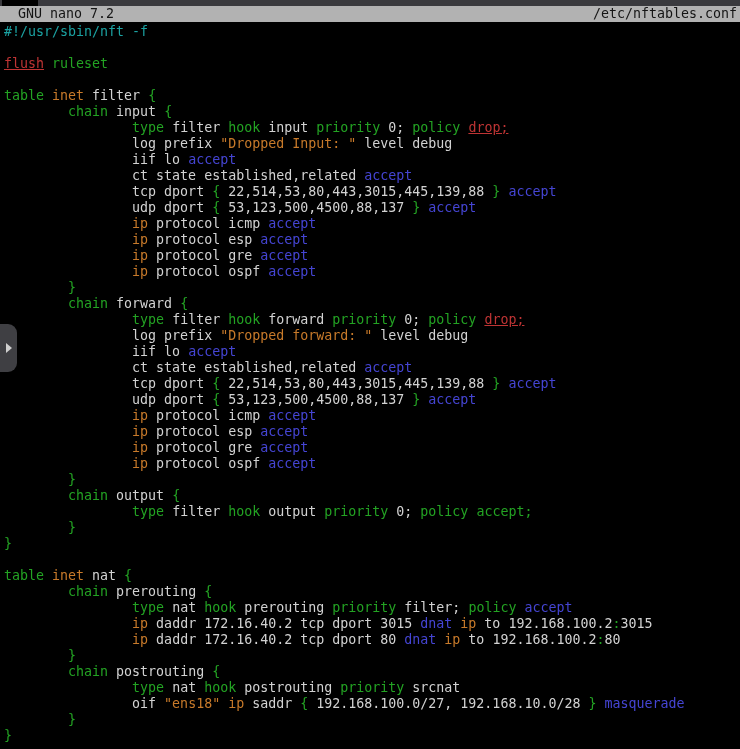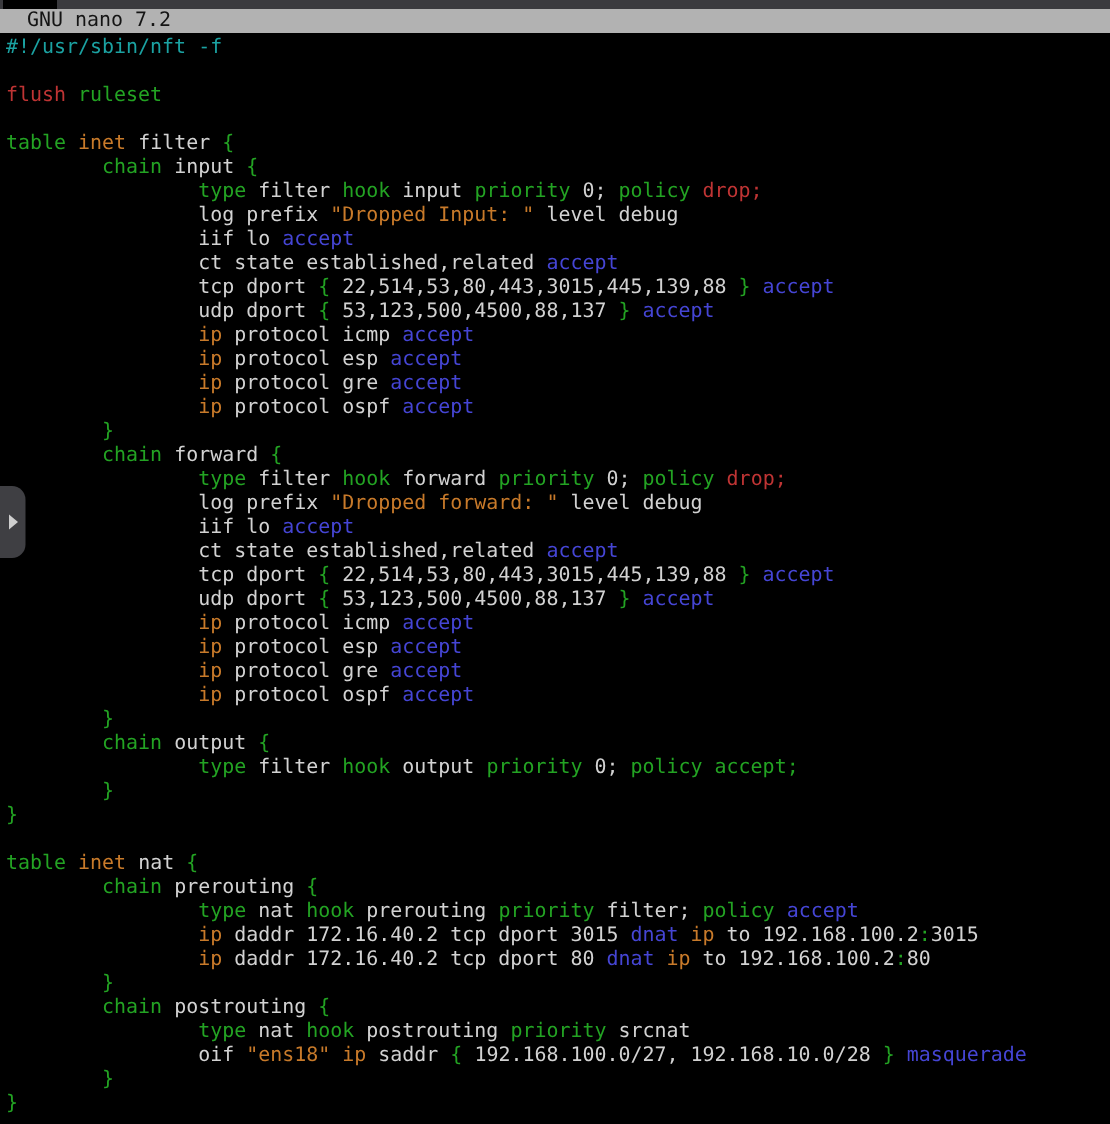--- a/index.html
+++ b/index.html
@@ -41,21 +41,21 @@
   .titlebar span { white-space: pre; }
   .editor {
     position: absolute; top: 24px; left: 4px; right: 0; bottom: 0;
     white-space: pre;
     cursor: text;
   }
   .line { height: 16px; white-space: pre; }
   .tok-text   { color: var(--text,   #d2d2d2); }
   .tok-green  { color: var(--green,  #23a323); }
   .tok-orange { color: var(--orange, #c87a2a); }
-  .tok-red    { color: var(--red,    #bf3434); }
+  .tok-red    { color: var(--red,    #bf3434); text-decoration: underline; }
   .tok-blue   { color: var(--blue,   #4545d4); }
   .tok-cyan   { color: var(--cyan,   #1ba2a2); text-align: right; }
   .side-handle {
     position: absolute; left: 0; top: 324px;
     width: 17px; height: 48px;
     background: var(--handle_bg, #3f3f43);
     border-radius: 0 9px 9px 0;
     display: flex; align-items: center; justify-content: center;
     cursor: pointer;
   }
@@ -68,18 +68,19 @@
 </style>
 </head>
 <body>
 
 <div class="screen">
   <div class="top-strip">
     <div class="tab-notch"></div>
   </div>
   <div class="titlebar">
     <span>GNU nano 7.2</span>
+    <span>/etc/nftables.conf</span>
   </div>
   <div class="editor" id="editor"><div class="line"><span class="tok-cyan">#!/usr/sbin/nft -f</span></div><div class="line"></div><div class="line"><span class="tok-red">flush</span><span class="tok-text"> </span><span class="tok-green">ruleset</span></div><div class="line"></div><div class="line"><span class="tok-green">table</span><span class="tok-text"> </span><span class="tok-orange">inet</span><span class="tok-text"> filter </span><span class="tok-green">{</span></div><div class="line"><span class="tok-text">        </span><span class="tok-green">chain</span><span class="tok-text"> input </span><span class="tok-green">{</span></div><div class="line"><span class="tok-text">                </span><span class="tok-green">type</span><span class="tok-text"> filter </span><span class="tok-green">hook</span><span class="tok-text"> input </span><span class="tok-green">priority</span><span class="tok-text"> 0; </span><span class="tok-green">policy</span><span class="tok-text"> </span><span class="tok-red">drop;</span></div><div class="line"><span class="tok-text">                log prefix </span><span class="tok-orange">"Dropped Input: "</span><span class="tok-text"> level debug</span></div><div class="line"><span class="tok-text">                iif lo </span><span class="tok-blue">accept</span></div><div class="line"><span class="tok-text">                ct state established,related </span><span class="tok-blue">accept</span></div><div class="line"><span class="tok-text">                tcp dport </span><span class="tok-green">{</span><span class="tok-text"> 22,514,53,80,443,3015,445,139,88 </span><span class="tok-green">}</span><span class="tok-text"> </span><span class="tok-blue">accept</span></div><div class="line"><span class="tok-text">                udp dport </span><span class="tok-green">{</span><span class="tok-text"> 53,123,500,4500,88,137 </span><span class="tok-green">}</span><span class="tok-text"> </span><span class="tok-blue">accept</span></div><div class="line"><span class="tok-text">                </span><span class="tok-orange">ip</span><span class="tok-text"> protocol icmp </span><span class="tok-blue">accept</span></div><div class="line"><span class="tok-text">                </span><span class="tok-orange">ip</span><span class="tok-text"> protocol esp </span><span class="tok-blue">accept</span></div><div class="line"><span class="tok-text">                </span><span class="tok-orange">ip</span><span class="tok-text"> protocol gre </span><span class="tok-blue">accept</span></div><div class="line"><span class="tok-text">                </span><span class="tok-orange">ip</span><span class="tok-text"> protocol ospf </span><span class="tok-blue">accept</span></div><div class="line"><span class="tok-text">        </span><span class="tok-green">}</span></div><div class="line"><span class="tok-text">        </span><span class="tok-green">chain</span><span class="tok-text"> forward </span><span class="tok-green">{</span></div><div class="line"><span class="tok-text">                </span><span class="tok-green">type</span><span class="tok-text"> filter </span><span class="tok-green">hook</span><span class="tok-text"> forward </span><span class="tok-green">priority</span><span class="tok-text"> 0; </span><span class="tok-green">policy</span><span class="tok-text"> </span><span class="tok-red">drop;</span></div><div class="line"><span class="tok-text">                log prefix </span><span class="tok-orange">"Dropped forward: "</span><span class="tok-text"> level debug</span></div><div class="line"><span class="tok-text">                iif lo </span><span class="tok-blue">accept</span></div><div class="line"><span class="tok-text">                ct state established,related </span><span class="tok-blue">accept</span></div><div class="line"><span class="tok-text">                tcp dport </span><span class="tok-green">{</span><span class="tok-text"> 22,514,53,80,443,3015,445,139,88 </span><span class="tok-green">}</span><span class="tok-text"> </span><span class="tok-blue">accept</span></div><div class="line"><span class="tok-text">                udp dport </span><span class="tok-green">{</span><span class="tok-text"> 53,123,500,4500,88,137 </span><span class="tok-green">}</span><span class="tok-text"> </span><span class="tok-blue">accept</span></div><div class="line"><span class="tok-text">                </span><span class="tok-orange">ip</span><span class="tok-text"> protocol icmp </span><span class="tok-blue">accept</span></div><div class="line"><span class="tok-text">                </span><span class="tok-orange">ip</span><span class="tok-text"> protocol esp </span><span class="tok-blue">accept</span></div><div class="line"><span class="tok-text">                </span><span class="tok-orange">ip</span><span class="tok-text"> protocol gre </span><span class="tok-blue">accept</span></div><div class="line"><span class="tok-text">                </span><span class="tok-orange">ip</span><span class="tok-text"> protocol ospf </span><span class="tok-blue">accept</span></div><div class="line"><span class="tok-text">        </span><span class="tok-green">}</span></div><div class="line"><span class="tok-text">        </span><span class="tok-green">chain</span><span class="tok-text"> output </span><span class="tok-green">{</span></div><div class="line"><span class="tok-text">                </span><span class="tok-green">type</span><span class="tok-text"> filter </span><span class="tok-green">hook</span><span class="tok-text"> output </span><span class="tok-green">priority</span><span class="tok-text"> 0; </span><span class="tok-green">policy</span><span class="tok-text"> </span><span class="tok-green">accept;</span></div><div class="line"><span class="tok-text">        </span><span class="tok-green">}</span></div><div class="line"><span class="tok-green">}</span></div><div class="line"></div><div class="line"><span class="tok-green">table</span><span class="tok-text"> </span><span class="tok-orange">inet</span><span class="tok-text"> nat </span><span class="tok-green">{</span></div><div class="line"><span class="tok-text">        </span><span class="tok-green">chain</span><span class="tok-text"> prerouting </span><span class="tok-green">{</span></div><div class="line"><span class="tok-text">                </span><span class="tok-green">type</span><span class="tok-text"> nat </span><span class="tok-green">hook</span><span class="tok-text"> prerouting </span><span class="tok-green">priority</span><span class="tok-text"> filter; </span><span class="tok-green">policy</span><span class="tok-text"> </span><span class="tok-blue">accept</span></div><div class="line"><span class="tok-text">                </span><span class="tok-orange">ip</span><span class="tok-text"> daddr 172.16.40.2 tcp dport 3015 </span><span class="tok-blue">dnat</span><span class="tok-text"> </span><span class="tok-orange">ip</span><span class="tok-text"> to 192.168.100.2</span><span class="tok-green">:</span><span class="tok-text">3015</span></div><div class="line"><span class="tok-text">                </span><span class="tok-orange">ip</span><span class="tok-text"> daddr 172.16.40.2 tcp dport 80 </span><span class="tok-blue">dnat</span><span class="tok-text"> </span><span class="tok-orange">ip</span><span class="tok-text"> to 192.168.100.2</span><span class="tok-green">:</span><span class="tok-text">80</span></div><div class="line"><span class="tok-text">        </span><span class="tok-green">}</span></div><div class="line"><span class="tok-text">        </span><span class="tok-green">chain</span><span class="tok-text"> postrouting </span><span class="tok-green">{</span></div><div class="line"><span class="tok-text">                </span><span class="tok-green">type</span><span class="tok-text"> nat </span><span class="tok-green">hook</span><span class="tok-text"> postrouting </span><span class="tok-green">priority</span><span class="tok-text"> srcnat</span></div><div class="line"><span class="tok-text">                oif </span><span class="tok-orange">"ens18"</span><span class="tok-text"> </span><span class="tok-orange">ip</span><span class="tok-text"> saddr </span><span class="tok-green">{</span><span class="tok-text"> 192.168.100.0/27, 192.168.10.0/28 </span><span class="tok-green">}</span><span class="tok-text"> </span><span class="tok-blue">masquerade</span></div><div class="line"><span class="tok-text">        </span><span class="tok-green">}</span></div><div class="line"><span class="tok-green">}</span></div></div>
   <div class="side-handle">
     <span class="arrow"></span>
   </div>
 </div>
 
 </body></html>

